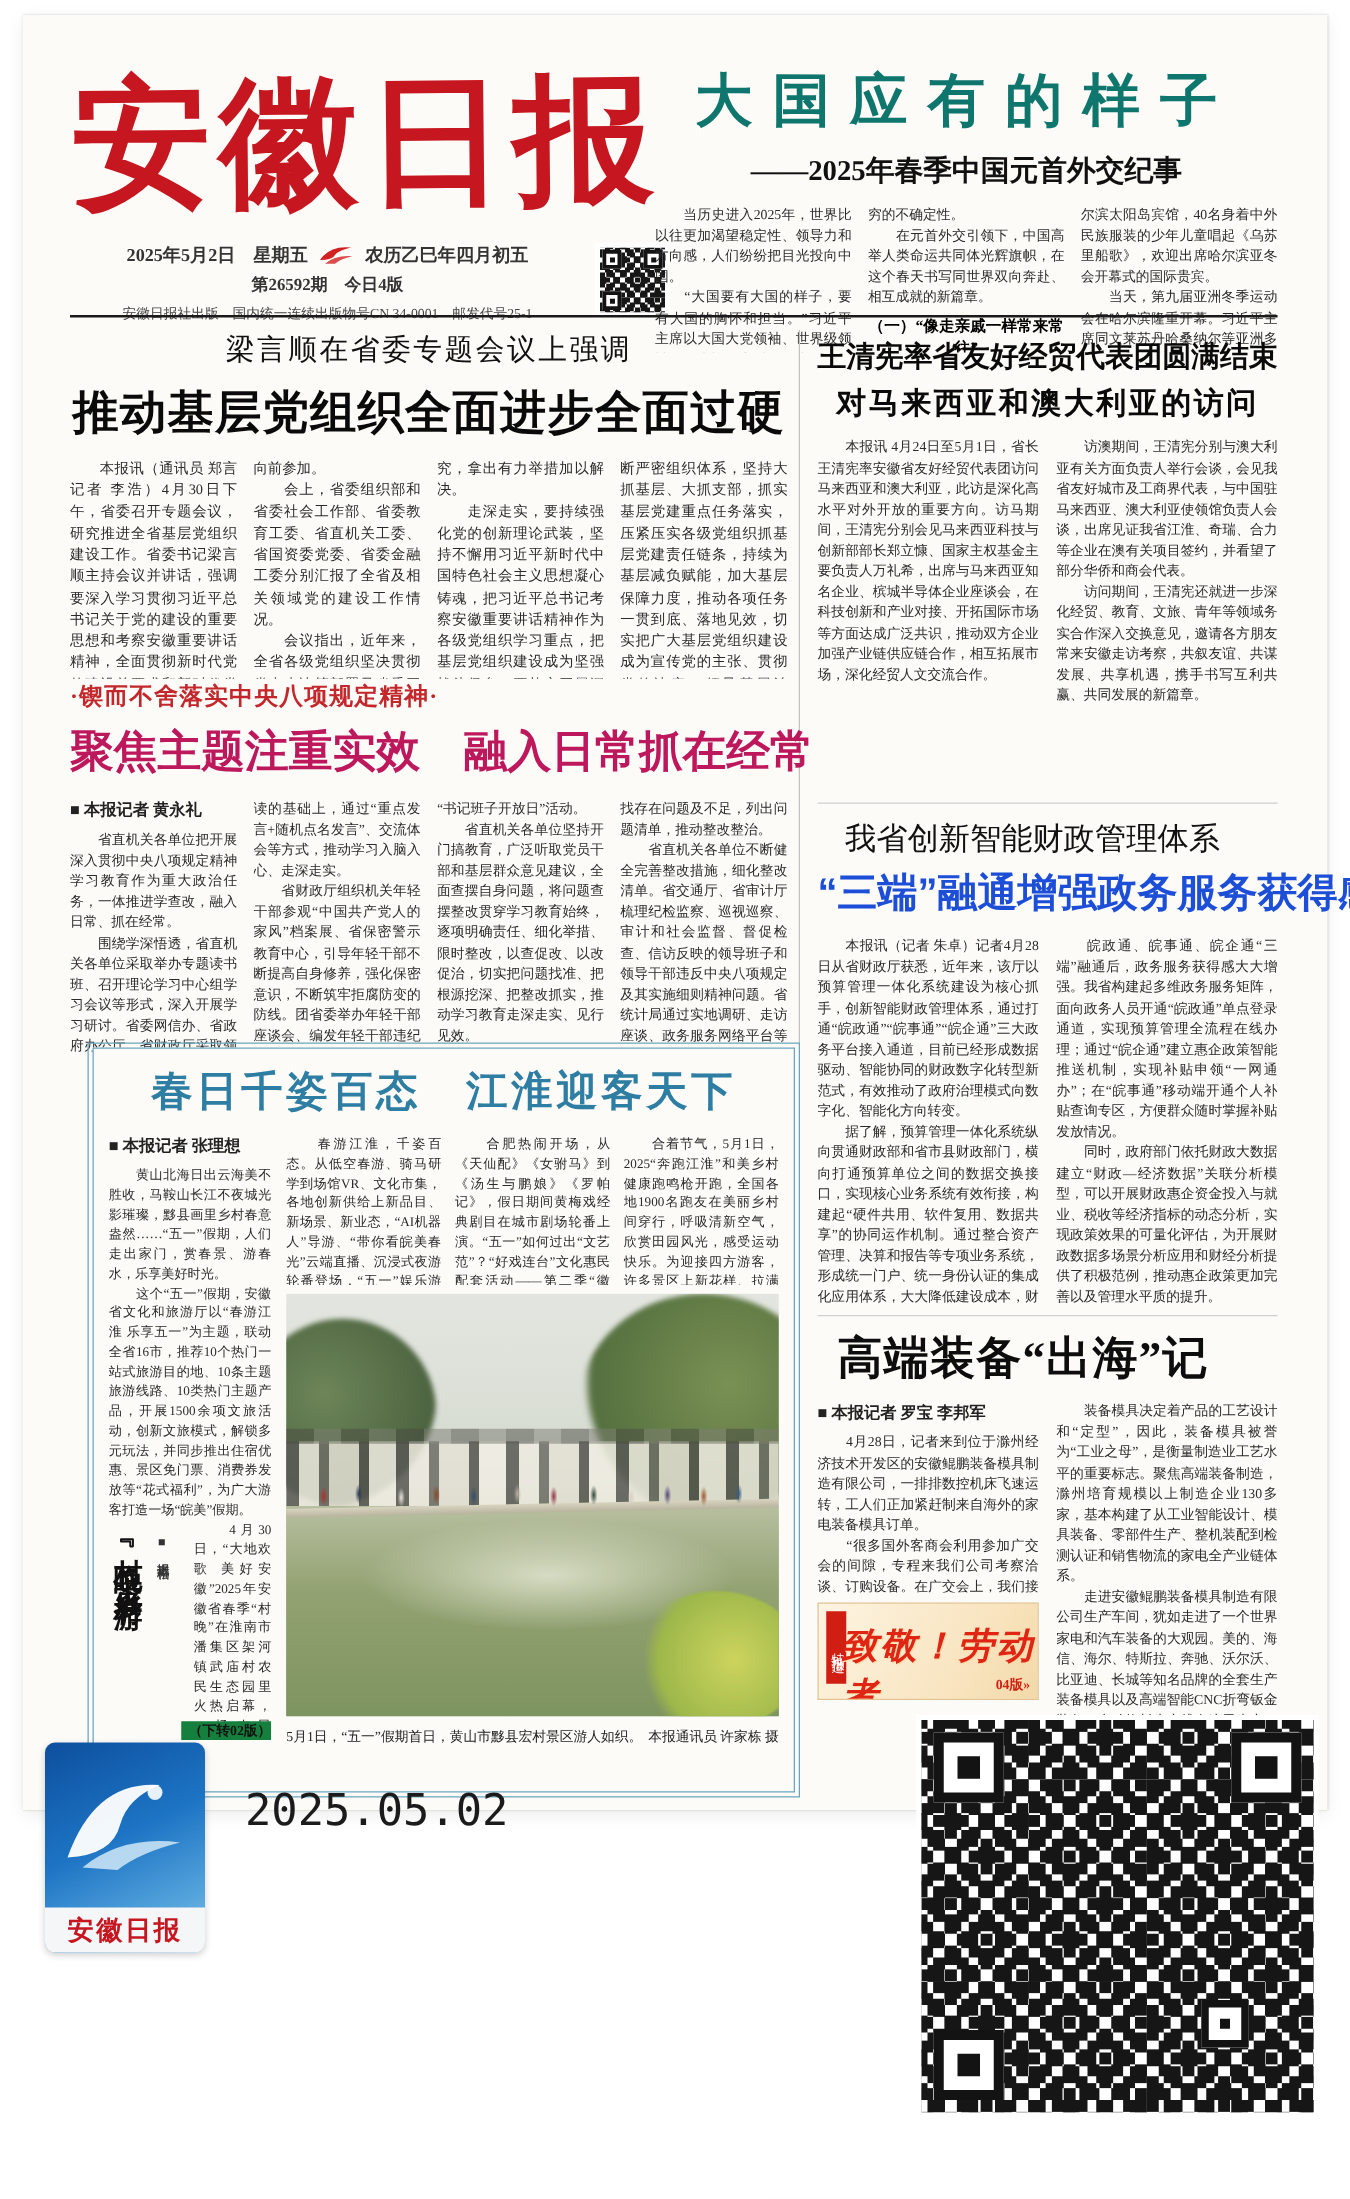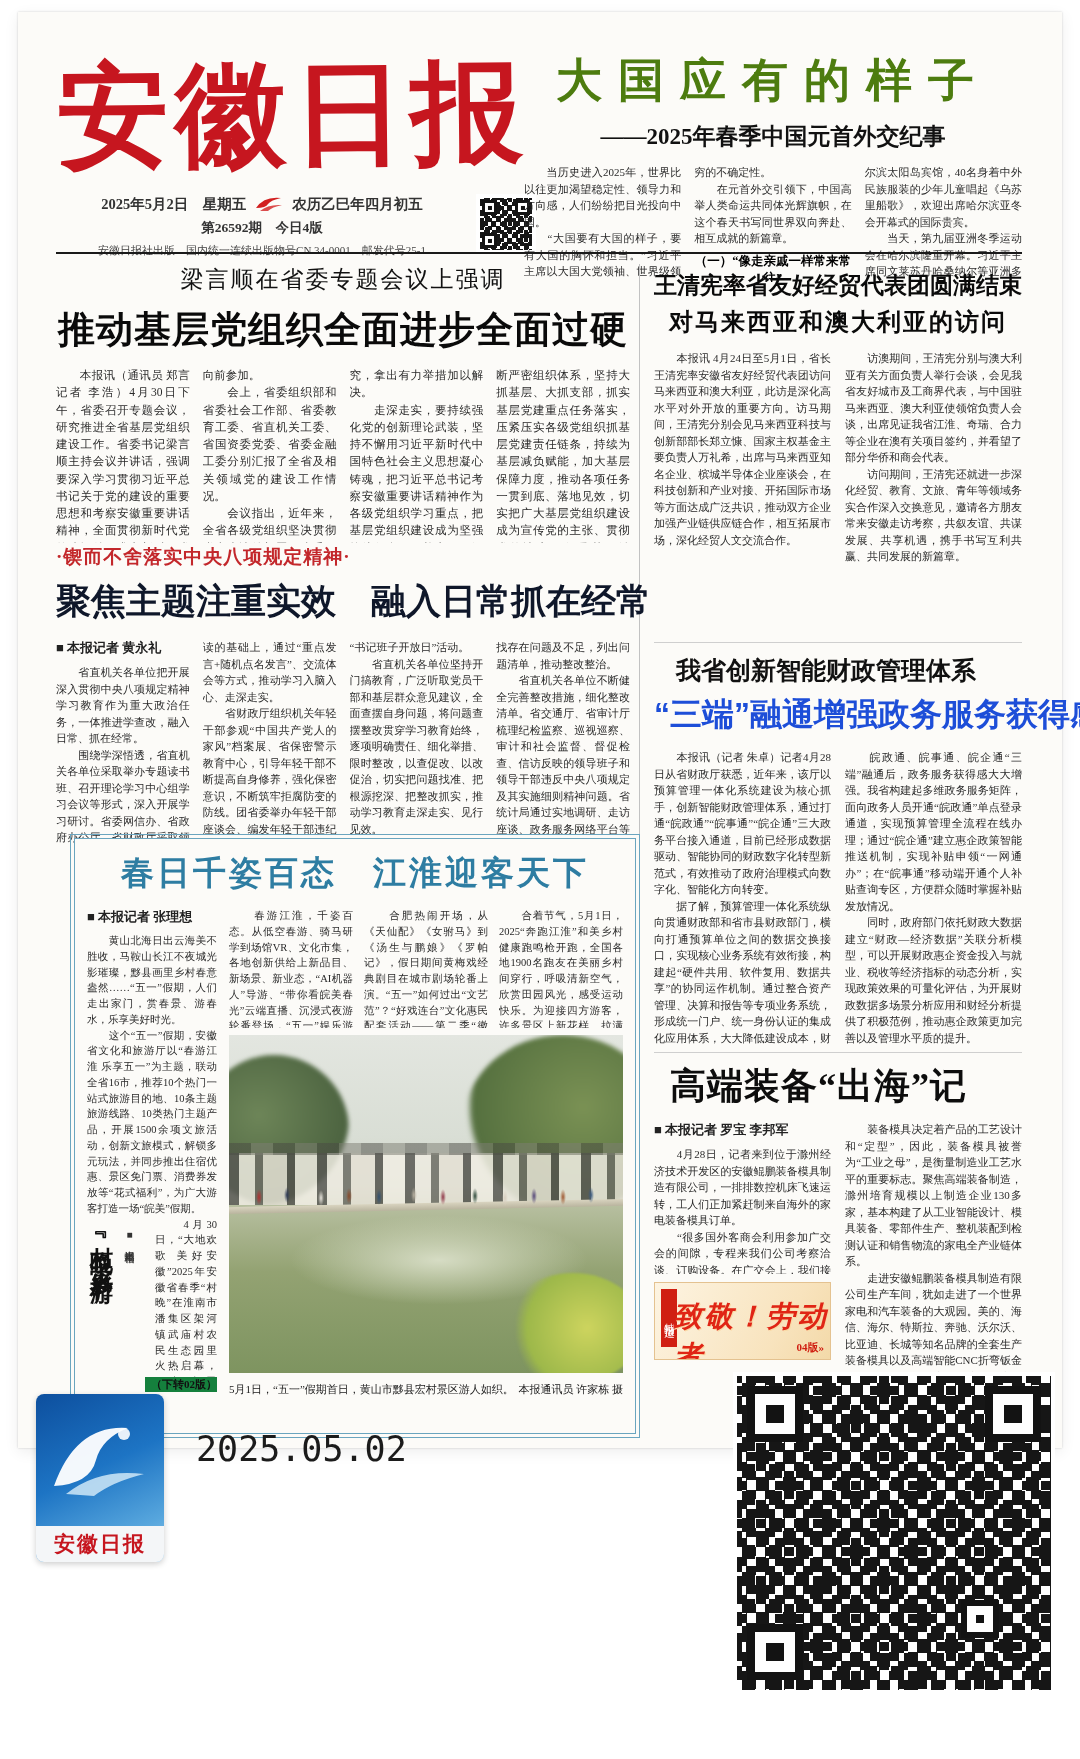--- a/index.html
+++ b/index.html
@@ -33,21 +33,21 @@
   .qr-small{position:absolute;left:462px;top:186px;width:52px;height:52px;
       background-size:8px 8px,11px 11px;}
   .fp{position:absolute;background:#fff;border:8px solid #131313;}
   .fp::after{content:"";position:absolute;left:50%;top:50%;width:45%;height:45%;
       transform:translate(-50%,-50%);background:#131313;}
   .qr-small .fp{border-width:3px;width:9px;height:9px;}
   .qr-small .fp.tl{left:2px;top:2px}.qr-small .fp.tr{right:2px;top:2px}.qr-small .fp.bl{left:2px;bottom:2px}
   
   .lead{position:absolute;left:506px;top:38px;width:498px;}
   .lead-title{font-family:"Liberation Sans",sans-serif;font-weight:bold;
-    font-size:46px;letter-spacing:16px;text-align:center;color:#4d7c0f;white-space:nowrap;}
+    font-size:46px;letter-spacing:16px;text-align:center;color:#0f766e;white-space:nowrap;}
   .lead-sub{font-weight:bold;font-size:23px;text-align:center;margin-top:9px;color:#111;}
   .lead-cols{display:flex;gap:13px;margin-top:12px;height:118px;}
   .lead-cols .col{flex:1;overflow:hidden;}
   .ct{font-size:11px;line-height:1.5;text-align:justify;white-space:pre-line;color:#2a2a2a;}
   .subhead{font-weight:bold;font-size:12.5px;text-align:center;margin:6px 0 4px;color:#000;}
   .jump{font-weight:bold;font-size:11px;text-align:right;color:#111;}
   
   .rule-top{position:absolute;left:38px;top:240px;width:966px;height:2px;background:#1a1a1a;}
   .v-rule{position:absolute;left:621px;top:252px;width:1px;height:572px;background:#c2c2c2;}
   .h-rule{position:absolute;height:1px;background:#cfcfcf;}
@@ -67,26 +67,26 @@
   .visit-h{font-family:"Liberation Sans",sans-serif;font-weight:bold;font-size:23px;
     text-align:center;color:#0a0a0a;white-space:nowrap;}
   .visit-h2{margin-top:5px;font-size:24px;letter-spacing:2px;}
   .body2{display:flex;gap:14px;margin-top:12px;}
   .body2 .col{flex:1;overflow:hidden;}
   .visit .body2{height:268px;}
   
   .focus{position:absolute;left:38px;top:532px;width:574px;}
   .red-kicker{color:#c3272b;font-weight:bold;font-size:19px;letter-spacing:1px;}
   .focus-h{font-family:"Liberation Sans",sans-serif;font-weight:bold;font-size:35px;
-    text-align:center;color:#0f172a;margin-top:8px;white-space:nowrap;}
+    text-align:center;color:#be185d;margin-top:8px;white-space:nowrap;}
   .focus .body4{height:212px;margin-top:14px;}
   .byline{font-weight:bold;font-size:13px;color:#222;margin-bottom:7px;}
   
   .fiscal{position:absolute;left:636px;top:642px;width:368px;}
-  .fiscal-k{font-weight:bold;font-size:25px;color:#111;padding-left:22px;}
+  .fiscal-k{font-weight:normal;font-size:25px;color:#111;padding-left:22px;}
   .fiscal-h{font-family:"Liberation Sans",sans-serif;font-weight:bold;font-size:32px;
     text-align:center;color:#1d4ed8;margin-top:6px;white-space:nowrap;}
   .fiscal .body2{height:296px;}
   
   .equip{position:absolute;left:636px;top:1050px;width:368px;}
   .equip-h{font-weight:bold;font-size:36px;color:#0d0d0d;padding-left:16px;letter-spacing:1px;}
   .equip-flex{display:flex;gap:14px;margin-top:10px;}
   .equip-left{flex:1;display:flex;flex-direction:column;}
   .equip-left .ct{height:128px;overflow:hidden;}
   .equip-right{flex:1;overflow:hidden;height:268px;}

